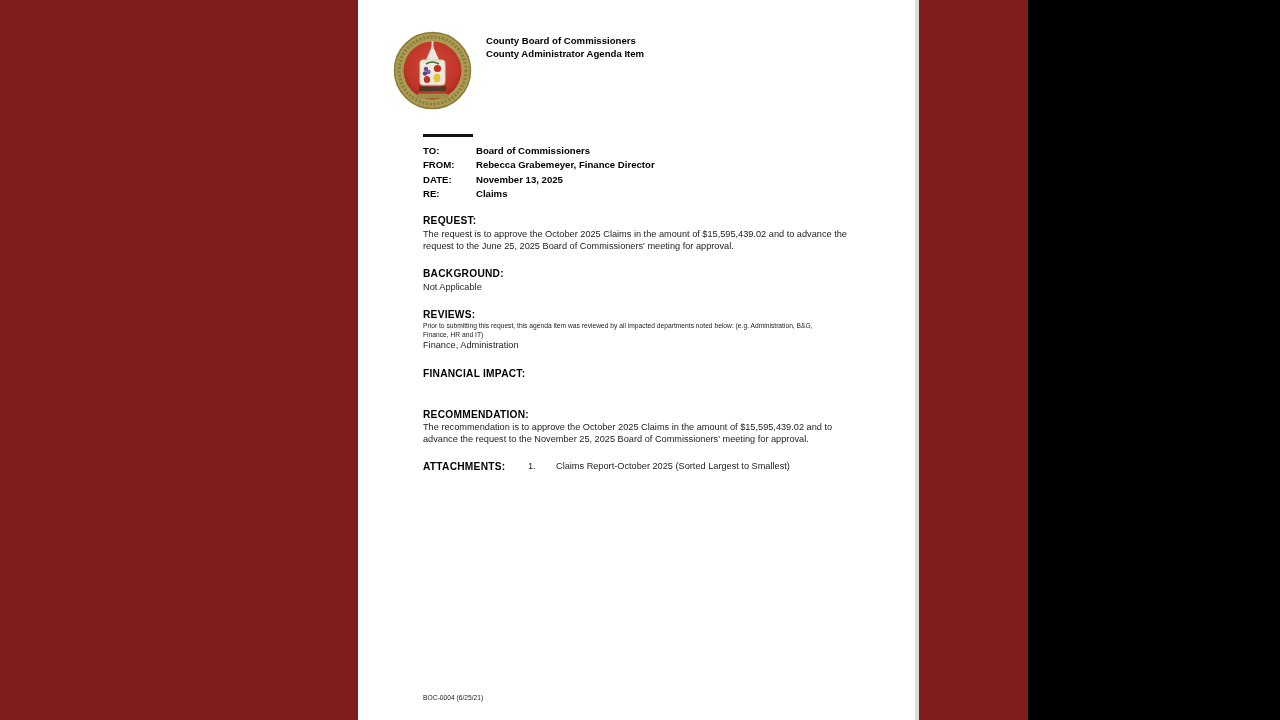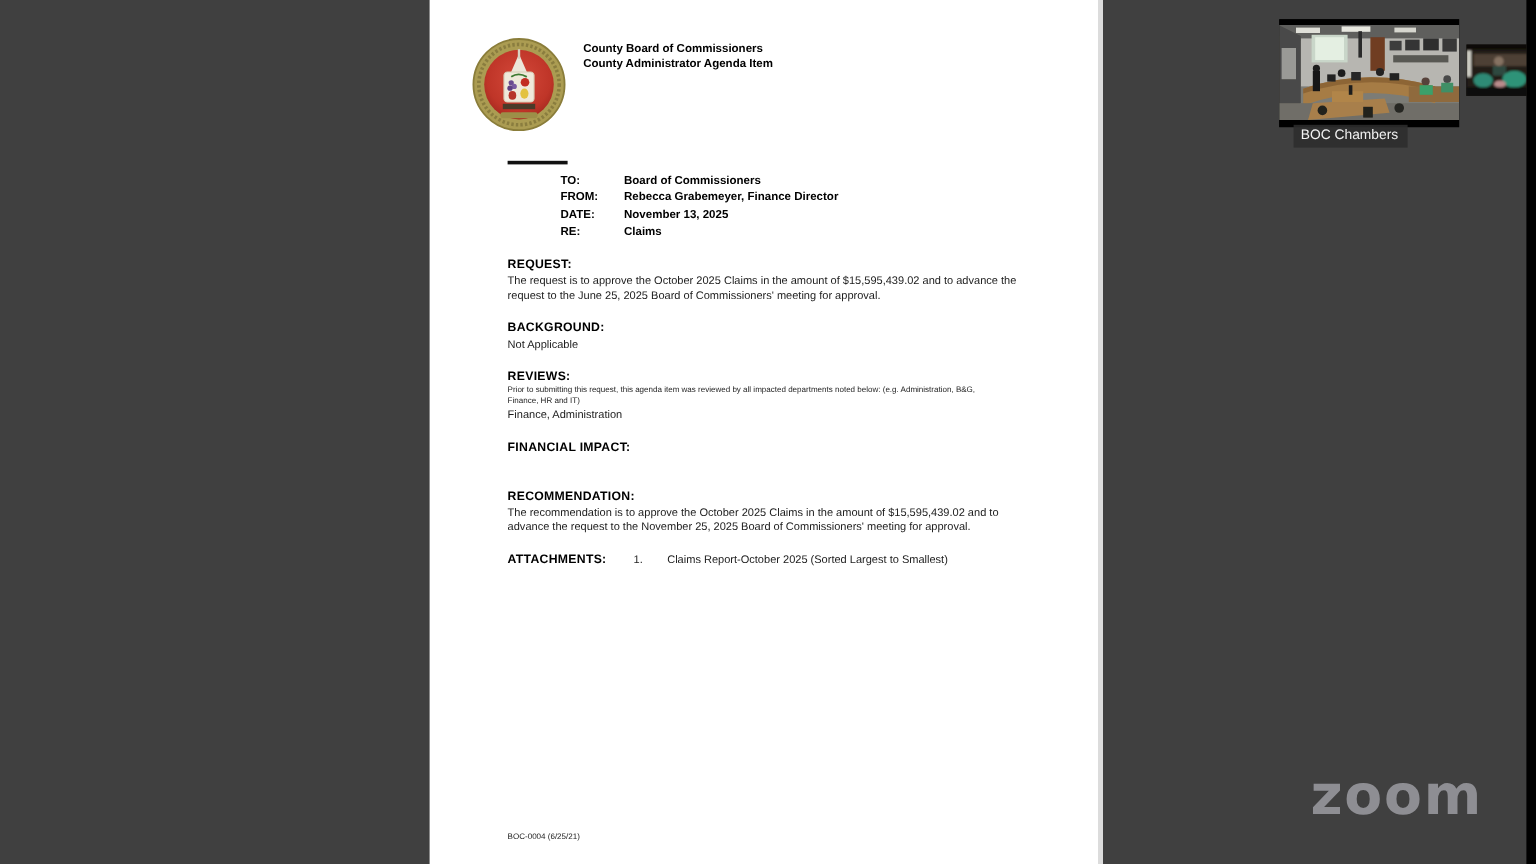--- a/index.html
+++ b/index.html
@@ -1,25 +1,25 @@
 <!DOCTYPE html>
 <html><head>
 <meta charset="utf-8">
 <style>
   html,body{margin:0;padding:0;background:#000;}
-  #stage{position:relative;width:1272px;height:720px;background:#404040;overflow:hidden;
+  #stage{position:relative;width:1028px;height:720px;background:#7f1d1d;overflow:hidden;
          font-family:"Liberation Sans",sans-serif;}
   .abs{position:absolute;}
 
   
   .page{position:absolute;left:358px;top:0;width:557px;height:720px;background:#ffffff;
         border-right:4px solid #dcdcdc;}
   .hdr-line{font-weight:bold;font-size:9.6px;line-height:13px;color:#000;white-space:nowrap;}
   .rule{position:absolute;left:65px;top:134px;width:50px;height:3px;background:#111;}
-  .memo{position:absolute;left:65px;top:144px;margin-left:44px;}
+  .memo{position:absolute;left:65px;top:144px;}
   .mrow{display:flex;font-weight:bold;font-size:9.6px;line-height:14.3px;color:#000;white-space:nowrap;}
   .mlabel{width:53px;flex:0 0 53px;}
   .sec-h{position:absolute;left:65px;font-weight:bold;font-size:10.2px;letter-spacing:.25px;
          color:#000;white-space:nowrap;}
   .sec-b{position:absolute;left:65px;font-size:9.2px;line-height:11.6px;color:#1c1c1c;width:430px;}
   .sec-fine{position:absolute;left:65px;font-size:6.7px;line-height:8.8px;color:#222;width:414px;}
   .att-num{position:absolute;left:170px;font-size:9.2px;color:#1c1c1c;}
   .att-txt{position:absolute;left:198px;font-size:9.2px;color:#1c1c1c;white-space:nowrap;}
   .footer{position:absolute;left:65px;top:694px;font-size:6.7px;color:#222;white-space:nowrap;}
 

